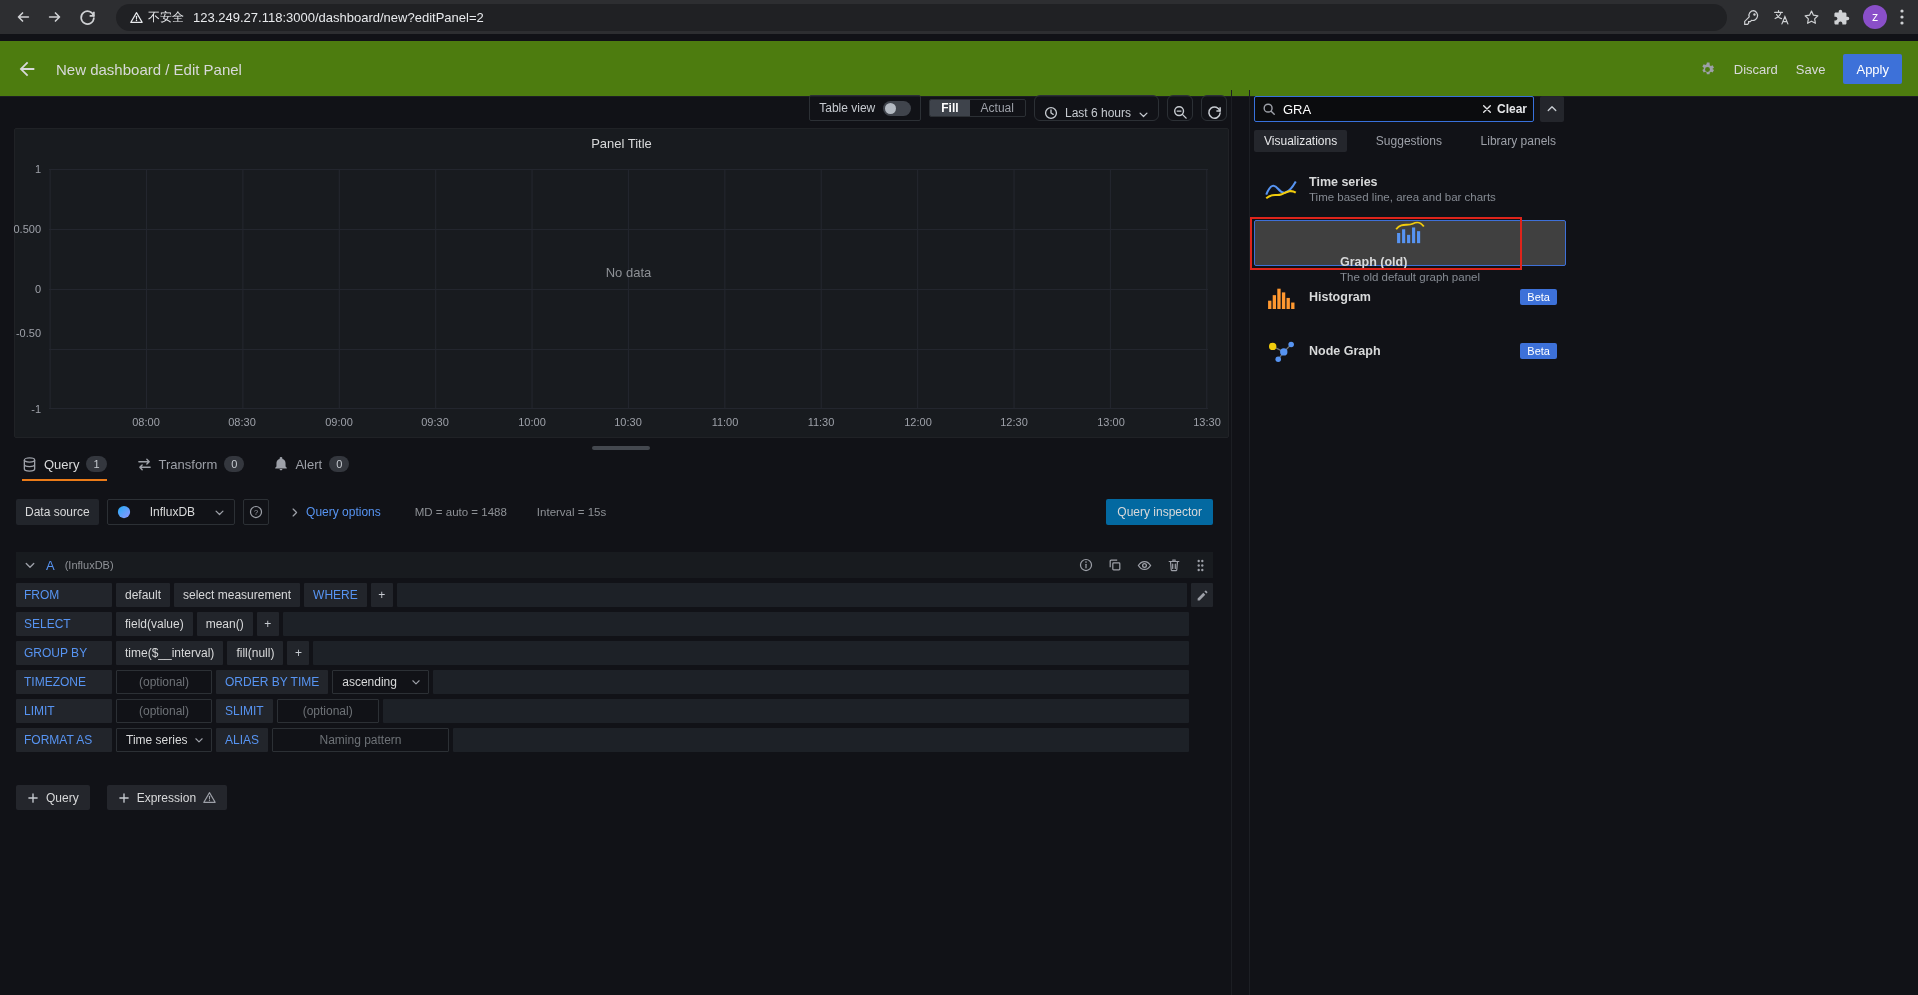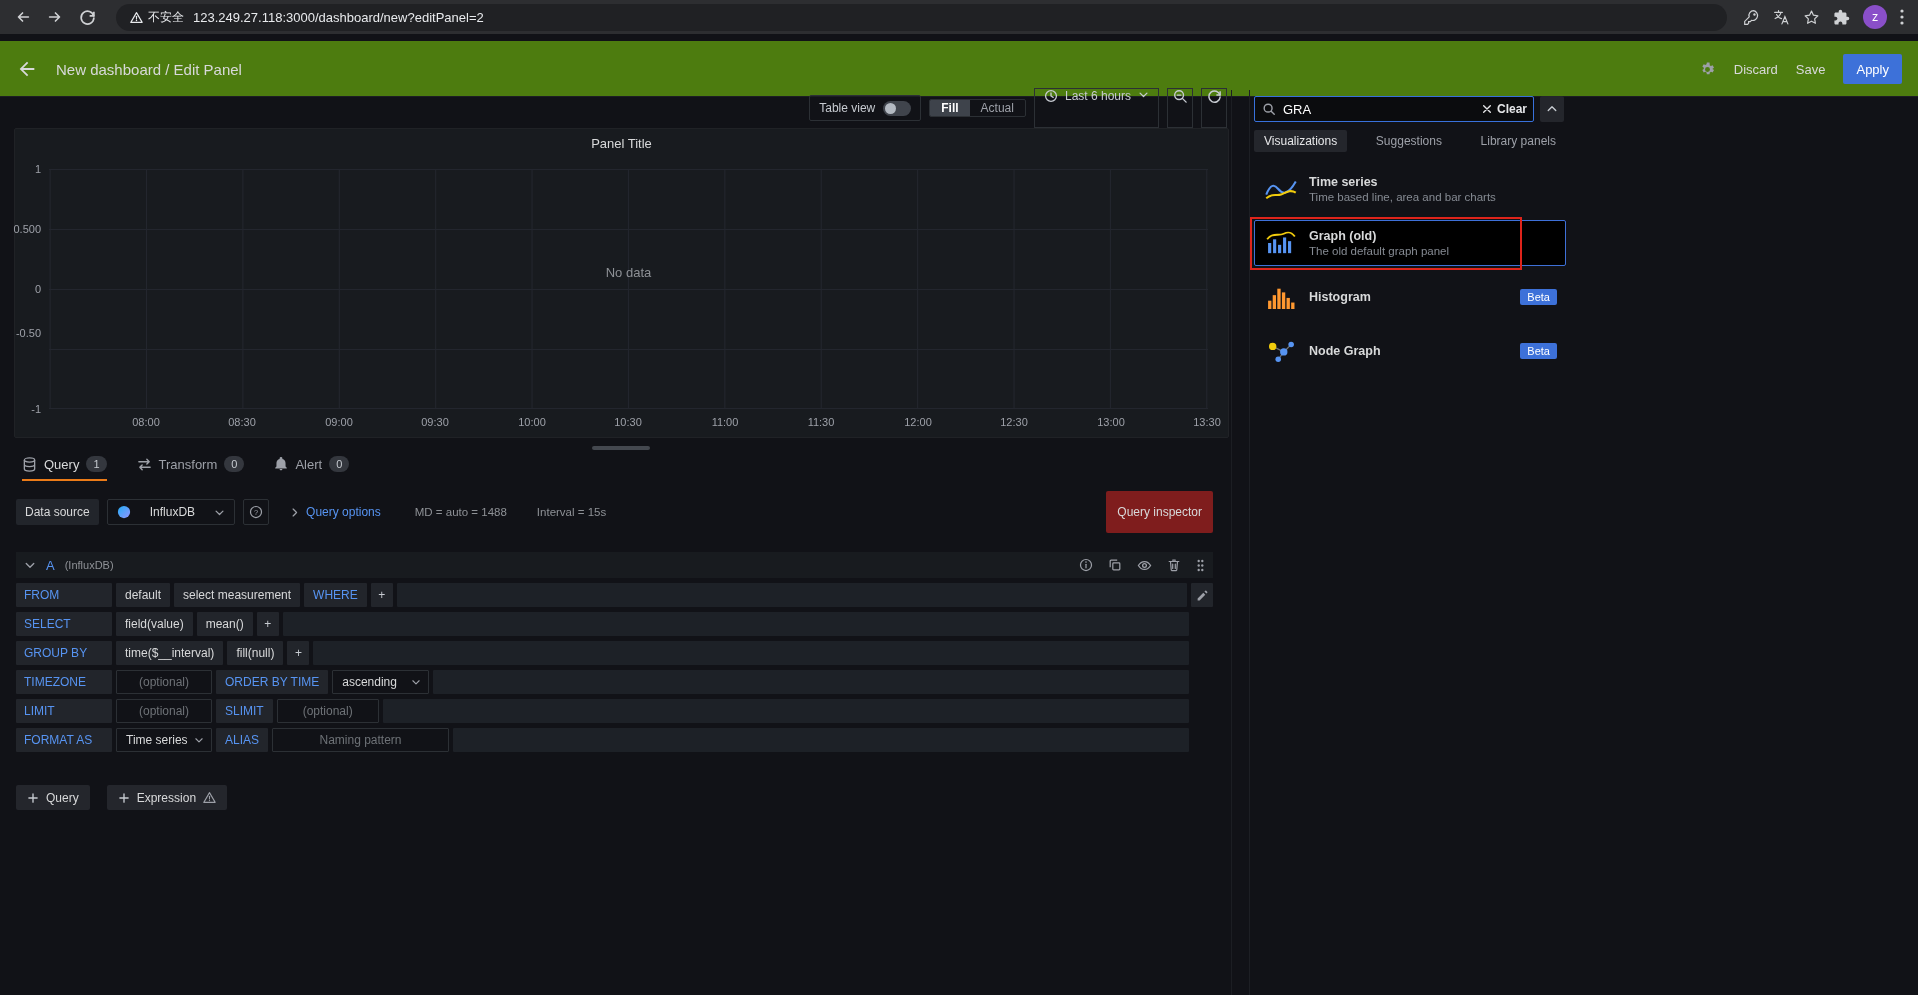--- a/index.html
+++ b/index.html
@@ -33,22 +33,22 @@
   .main { position:absolute; left:0; top:90px; width:1232px; height:905px; border-right:1px solid #1c1e23; }
 
   .toolbar { position:absolute; top:5px; right:4px; display:flex; gap:8px; align-items:center; height:26px; }
   .tv { height:26px; border:1px solid #2c3035; border-radius:2px; display:flex; align-items:center;
     gap:8px; padding:0 9px; font-size:12px; color:#c7cbd1; }
   .switch { width:28px; height:15px; border-radius:8px; background:#40444c; position:relative; }
   .knob { position:absolute; left:2px; top:2px; width:11px; height:11px; border-radius:50%; background:#b4bac2; }
   .seg-group { display:flex; height:18px; border:1px solid #2c3035; border-radius:2px; overflow:hidden; }
   .seg { display:flex; align-items:center; padding:0 11px; font-size:12px; color:#9da0a8; }
   .seg.active { background:#3e434b; color:#fff; font-weight:700; }
-  .btn-outline { height:40px; border:1px solid #2c3035; border-radius:0; display:flex;
-    align-items:flex-start; gap:7px; padding:0 9px; font-size:12px; color:#c7cbd1; }
+  .btn-outline { height:26px; border:1px solid #2c3035; border-radius:6px; display:flex;
+    align-items:flex-end; gap:7px; padding:0 9px; font-size:12px; color:#c7cbd1; }
   .icon-btn { width:26px; padding:0; justify-content:center; }
 
   .panel { position:absolute; left:14px; top:38px; width:1215px; height:310px;
     background:#181b1f; border:1px solid #202226; border-radius:2px; }
   .panel-title { position:absolute; top:7px; width:100%; text-align:center; font-size:13px;
     color:#d8d9da; font-weight:500; }
   .plot { position:absolute; left:34px; top:40px; width:1159px; height:240px;
     border-bottom:1px solid #23262e;
     background-image: linear-gradient(to right,#23262e 1px,transparent 1px),
                       linear-gradient(to bottom,#23262e 1px,transparent 1px);
@@ -72,21 +72,21 @@
     display:flex; align-items:center; gap:8px; }
   .inline-label { background:#22252b; height:26px; display:flex; align-items:center;
     padding:0 9px; font-size:12px; color:#d8d9da; border-radius:2px; }
   .ds-select { height:26px; border:1px solid #2c3035; background:#111217; display:flex;
     align-items:center; gap:19px; padding:0 9px; border-radius:2px; font-size:12px; color:#d8d9da; }
   .help-btn { width:26px; height:26px; border:1px solid #2c3035; border-radius:2px;
     display:flex; align-items:center; justify-content:center; }
   .qopts { display:flex; align-items:center; gap:6px; margin-left:12px; color:#5794f2; font-size:12px; }
   .md-text { color:#8e9196; font-size:11.5px; margin-left:26px; }
   .int-text { color:#8e9196; font-size:11.5px; margin-left:22px; }
-  .inspector-btn { margin-left:auto; background:#7f1d1d; height:42px; display:flex;
+  .inspector-btn { margin-left:auto; background:#0369a1; height:26px; display:flex;
     align-items:center; padding:0 11px; font-size:12px; color:#d8d9da; border-radius:2px; }
 
   .query-card { position:absolute; top:462px; left:16px; width:1197px; }
   .qheader { height:26px; background:#181b1f; display:flex; align-items:center; gap:10px; padding:0 8px; }
   .ref-id { color:#5794f2; font-size:13px; font-weight:500; }
   .ref-ds { color:#8e9196; font-size:11px; }
   .qh-icons { margin-left:auto; display:flex; gap:15px; align-items:center; }
   .qrows { margin-top:5px; }
   .qrow { display:flex; height:24px; margin-bottom:5px; width:1173px; gap:4px; }
   .qrow.full { width:1197px; }
@@ -118,21 +118,21 @@
     gap:5px; font-size:12px; color:#e6e7e9; font-weight:700; }
   .collapse-btn { width:24px; height:26px; background:#24262c; border-radius:2px;
     display:flex; align-items:center; justify-content:center; }
   .vp-tabs { position:absolute; top:40px; left:4px; width:312px; display:flex;
     justify-content:space-between; align-items:center; }
   .vp-tab { font-size:12px; color:#9da0a8; padding:4px 10px; border-radius:2px; }
   .vp-tab.active { background:#24262c; color:#e6e7e9; }
   .vp-list { position:absolute; top:76px; left:4px; width:312px; }
   .vp-item { position:relative; height:46px; display:flex; align-items:center; gap:10px;
     padding:0 8px; margin-bottom:8px; border:1px solid transparent; border-radius:2px; }
-  .vp-item.selected { background:#000000; border-color:#3e70d8; }
+  .vp-item.selected { background:#404040; border-color:#3e70d8;flex-direction:column; }
   .vicon { width:36px; display:flex; justify-content:center; }
   .vtext { display:flex; flex-direction:column; justify-content:center; }
   .vname { font-size:12.5px; color:#d8d9da; font-weight:700; }
   .vdesc { font-size:11.5px; color:#868b93; margin-top:2px; }
   .vdesc:empty { display:none; }
   .vbadge { margin-left:auto; background:#3d71d9; color:#fff; font-size:11px;
     padding:2px 7px; border-radius:2px; }
   .vbadge:empty { display:none; }
   .red-box { position:absolute; left:-5px; top:-4px; width:272px; height:53px;
     border:2px solid #df241b; z-index:4; pointer-events:none; }

